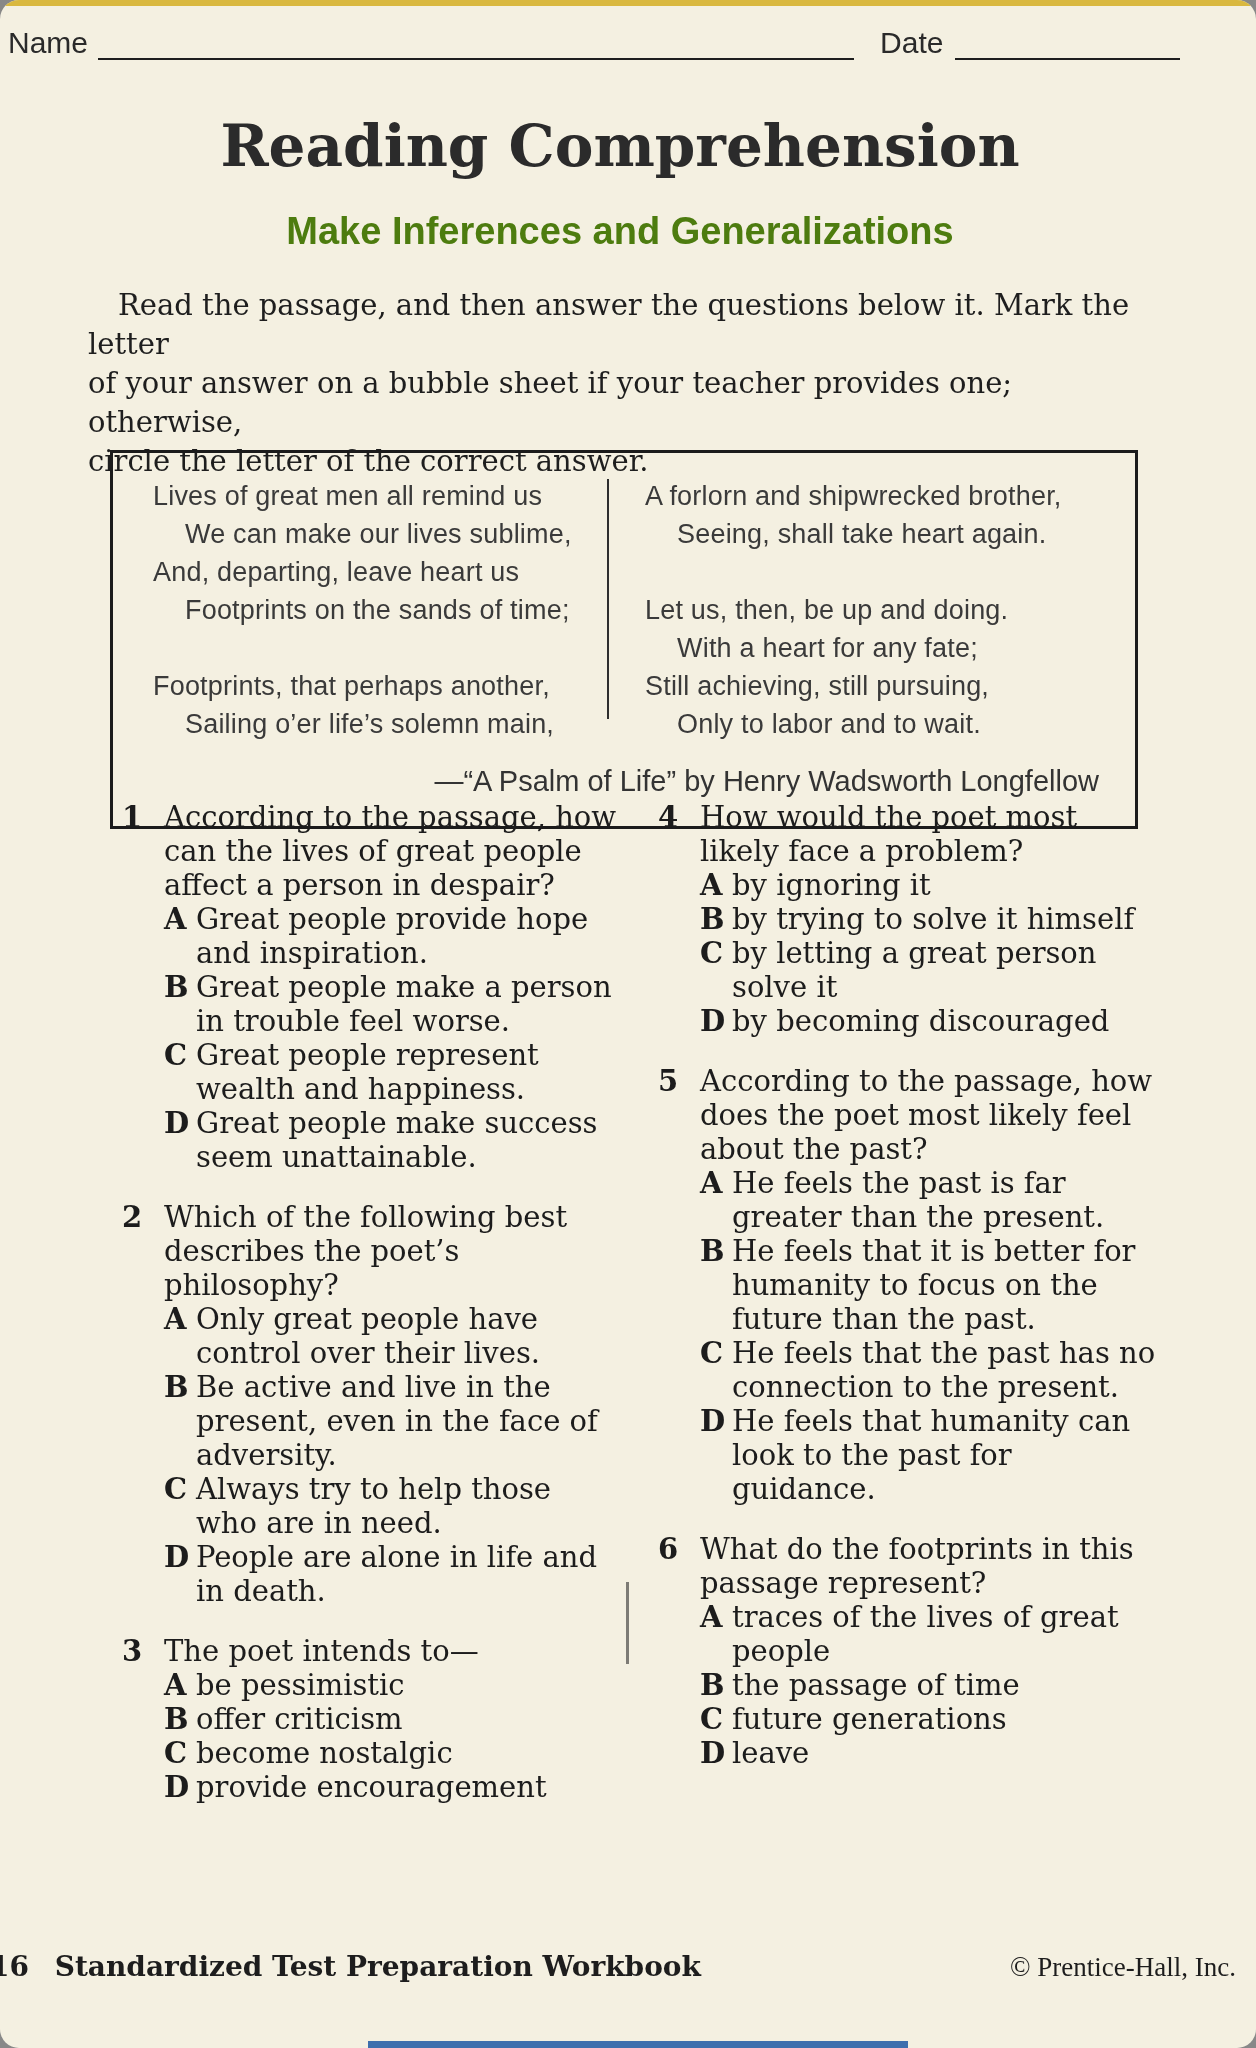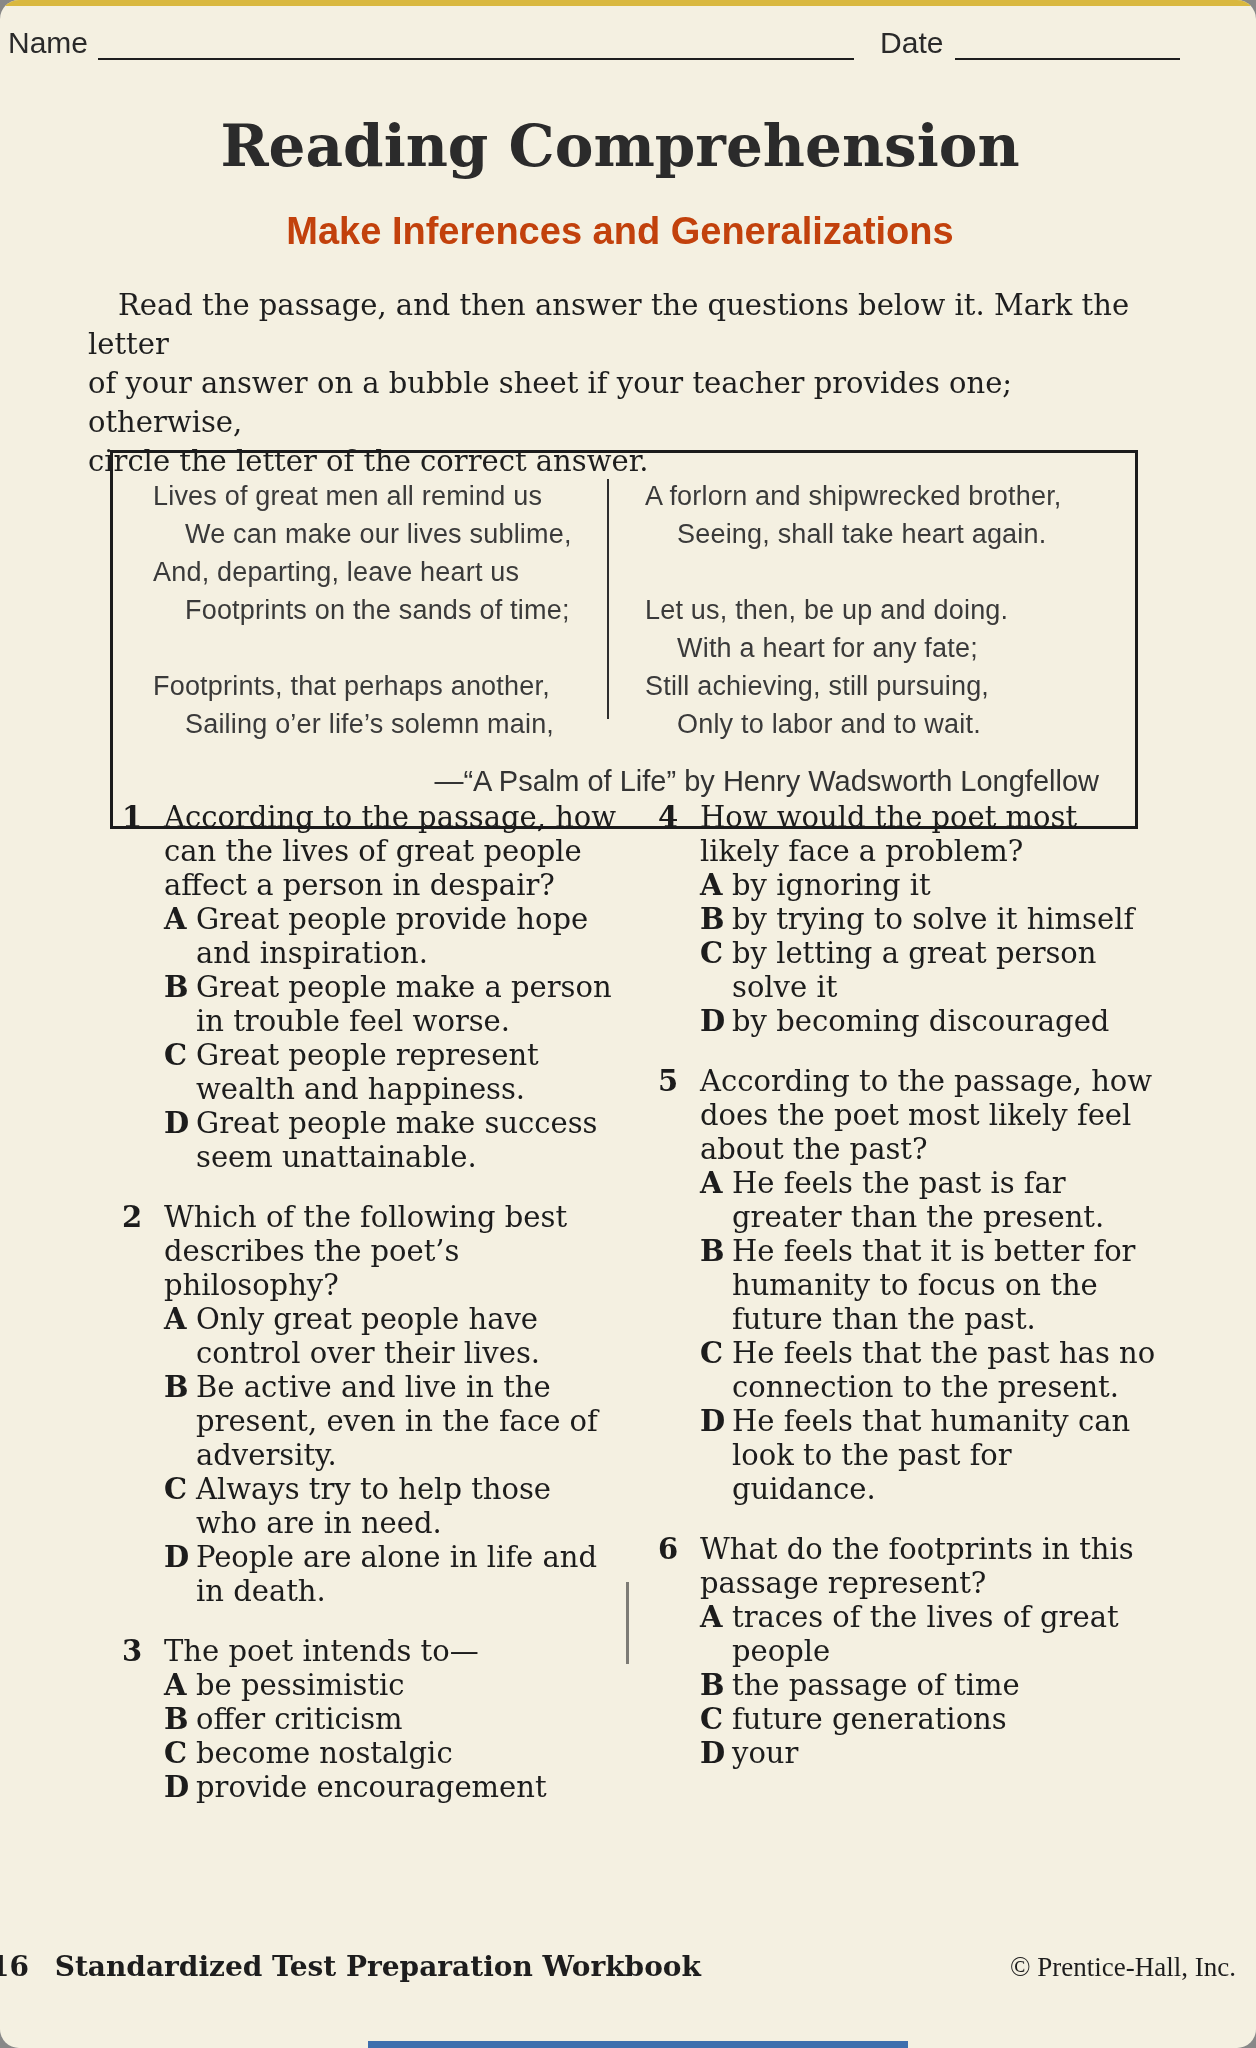--- a/index.html
+++ b/index.html
@@ -15,21 +15,21 @@
   .header{position:absolute;top:24px;left:8px;width:1200px;display:flex;align-items:flex-end;
           font-family:"Liberation Sans", sans-serif;font-size:30px;color:#2a2a2a;}
   .blank-line{border-bottom:2px solid #1e1e1e;height:34px;}
   .name-line{width:756px;margin-left:10px;}
   .date-label{margin-left:26px;}
   .date-line{width:225px;margin-left:12px;}
 
   .title{position:absolute;top:112px;left:0;width:1240px;text-align:center;
          font-size:58px;font-weight:bold;color:#2b2b2b;letter-spacing:0px;}
   .subtitle{position:absolute;top:210px;left:0;width:1240px;text-align:center;
-            font-family:"Liberation Sans", sans-serif;font-size:38px;font-weight:bold;color:#c2410c;}
+            font-family:"Liberation Sans", sans-serif;font-size:38px;font-weight:bold;color:#4d7c0f;}
 
   .instructions{position:absolute;top:286px;left:88px;width:1062px;
                 font-size:29px;line-height:39px;color:#1e1e1e;}
   .instr-line:first-child{text-indent:30px;}
 
   
   .passage-box{position:absolute;top:450px;left:110px;width:1028px;height:379px;
                border:3px solid #1b1b1b;box-sizing:border-box;
                font-family:"Liberation Sans", sans-serif;color:#3a3a3a;}
   .poem-divider{position:absolute;left:494px;top:26px;height:240px;width:2px;background:#2e2e2e;}
@@ -149,21 +149,21 @@
         <div class="opt"><span class="opt-letter">B</span><span class="opt-text">He feels that it is better for humanity to focus on the future than the past.</span></div>
         <div class="opt"><span class="opt-letter">C</span><span class="opt-text">He feels that the past has no connection to the present.</span></div>
         <div class="opt"><span class="opt-letter">D</span><span class="opt-text">He feels that humanity can look to the past for guidance.</span></div>
       </div>
       <div class="q">
         <span class="q-num">6</span>
         <div class="q-text">What do the footprints in this passage represent?</div>
         <div class="opt"><span class="opt-letter">A</span><span class="opt-text">traces of the lives of great people</span></div>
         <div class="opt"><span class="opt-letter">B</span><span class="opt-text">the passage of time</span></div>
         <div class="opt"><span class="opt-letter">C</span><span class="opt-text">future generations</span></div>
-        <div class="opt"><span class="opt-letter">D</span><span class="opt-text">your</span></div>
+        <div class="opt"><span class="opt-letter">D</span><span class="opt-text">leave</span></div>
       </div>
     </div>
   <div class="q-col-divider"></div>
 
   <div class="footer-left">
     <span>16</span>
     <span class="book">Standardized Test Preparation Workbook</span>
   </div>
   <div class="footer-right">© Prentice-Hall, Inc.</div>
 

